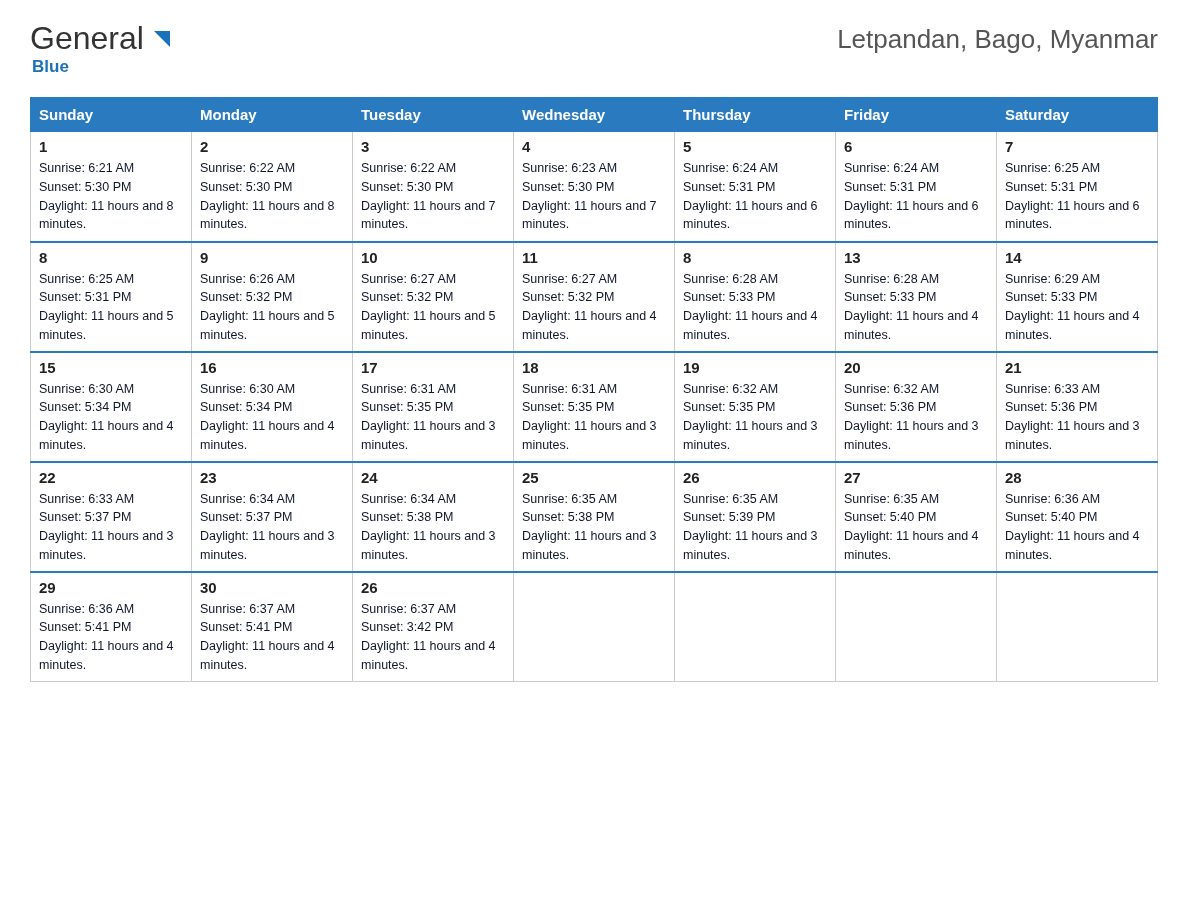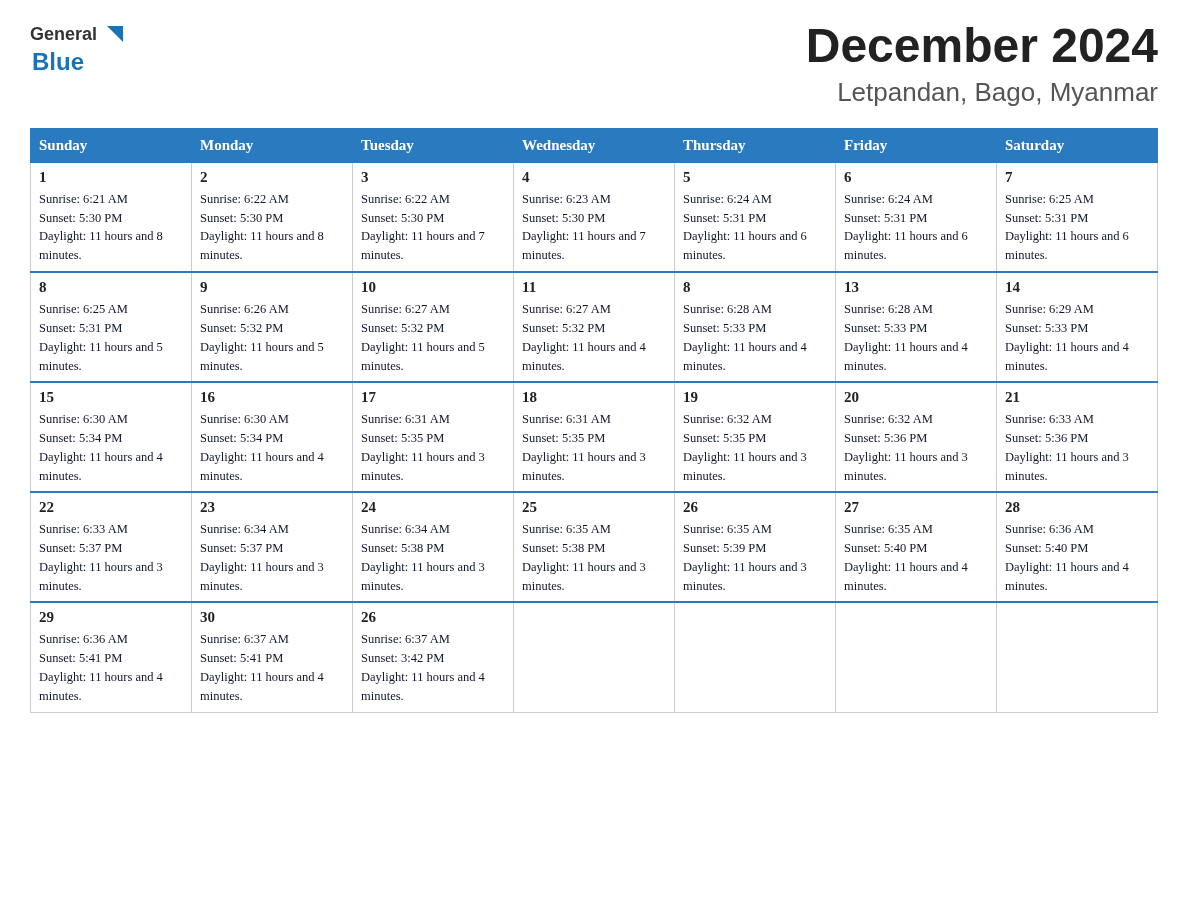--- a/index.html
+++ b/index.html
@@ -32,21 +32,20 @@
     }
     #location {
       font-size: 26px;
       color: #555;
       margin-top: 4px;
     }
     table {
       width: 100%;
       border-collapse: collapse;
       table-layout: fixed;
-      font-family: Liberation Serif, serif;
     }
     thead tr th {
       background-color: #2a7abf;
       color: #fff;
       font-size: 15px;
       font-weight: bold;
       padding: 8px 8px;
       text-align: left;
       border: 1px solid #2a7abf;
     }
@@ -75,30 +74,29 @@
       background: #fff;
     }
   </style>
 </head>
 <body>
 
 <div id="header">
   <div id="logo">
     <div id="logo-text-wrapper">
       <div style="display:flex; align-items:center; gap:2px;">
-        <span style="font-size:18px; font-weight:bold; color:#333;">General</span>
+        <span style="font-size:32px; font-weight:normal; color:#333;">General</span>
         <svg width="28" height="28" viewBox="0 0 28 28">
           <polygon points="8,6 24,6 24,22" fill="#1a72bb"></polygon>
         </svg>
       </div>
-      <span style="font-size:24px; font-weight:bold; color:#1a72bb; margin-left:2px;">Blue</span>
+      <span style="font-size:17px; font-weight:bold; color:#1a72bb; margin-left:2px;">Blue</span>
     </div>
   </div>
   <div id="title-block">
-    <div id="month-year">December 2024</div>
     <div id="location">Letpandan, Bago, Myanmar</div>
   </div>
 </div>
 
 <table>
   <thead>
     <tr>
       <th>Sunday</th>
       <th>Monday</th>
       <th>Tuesday</th>

